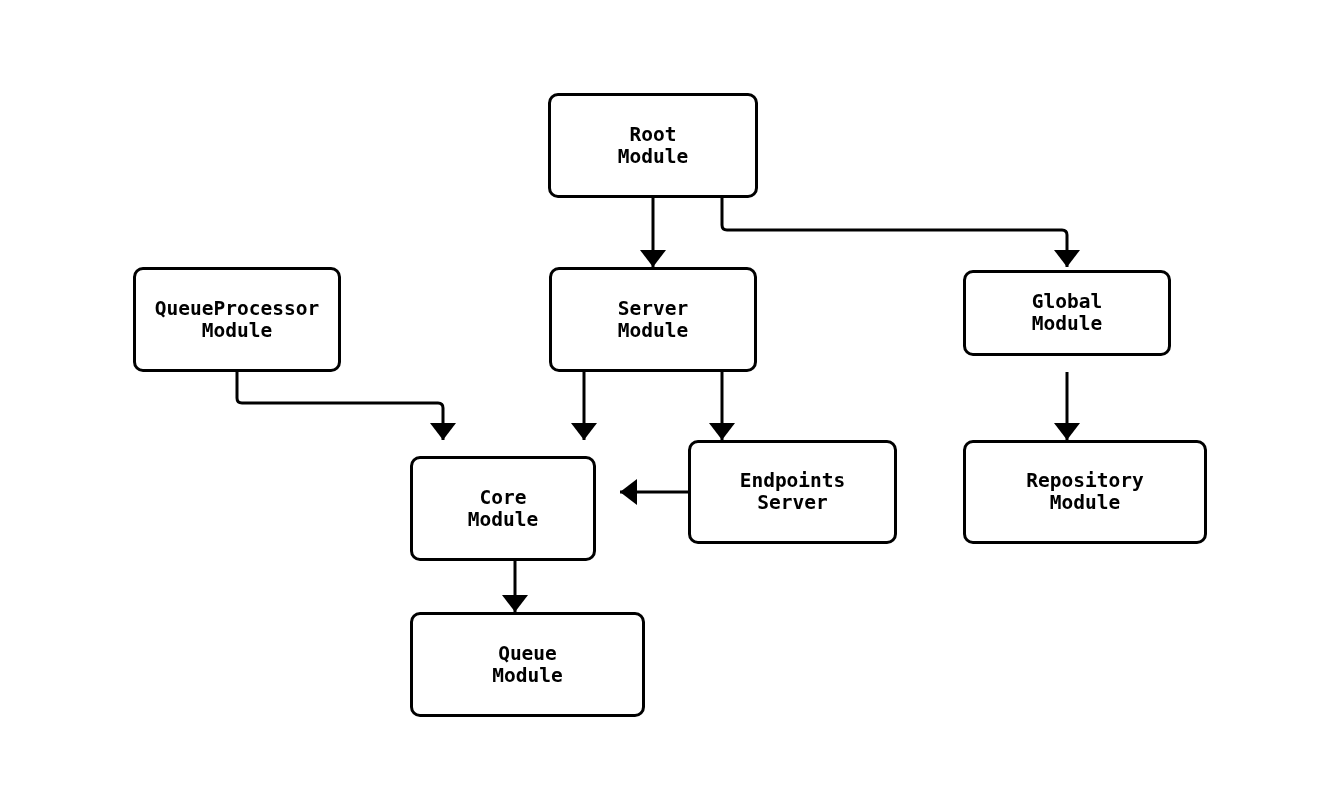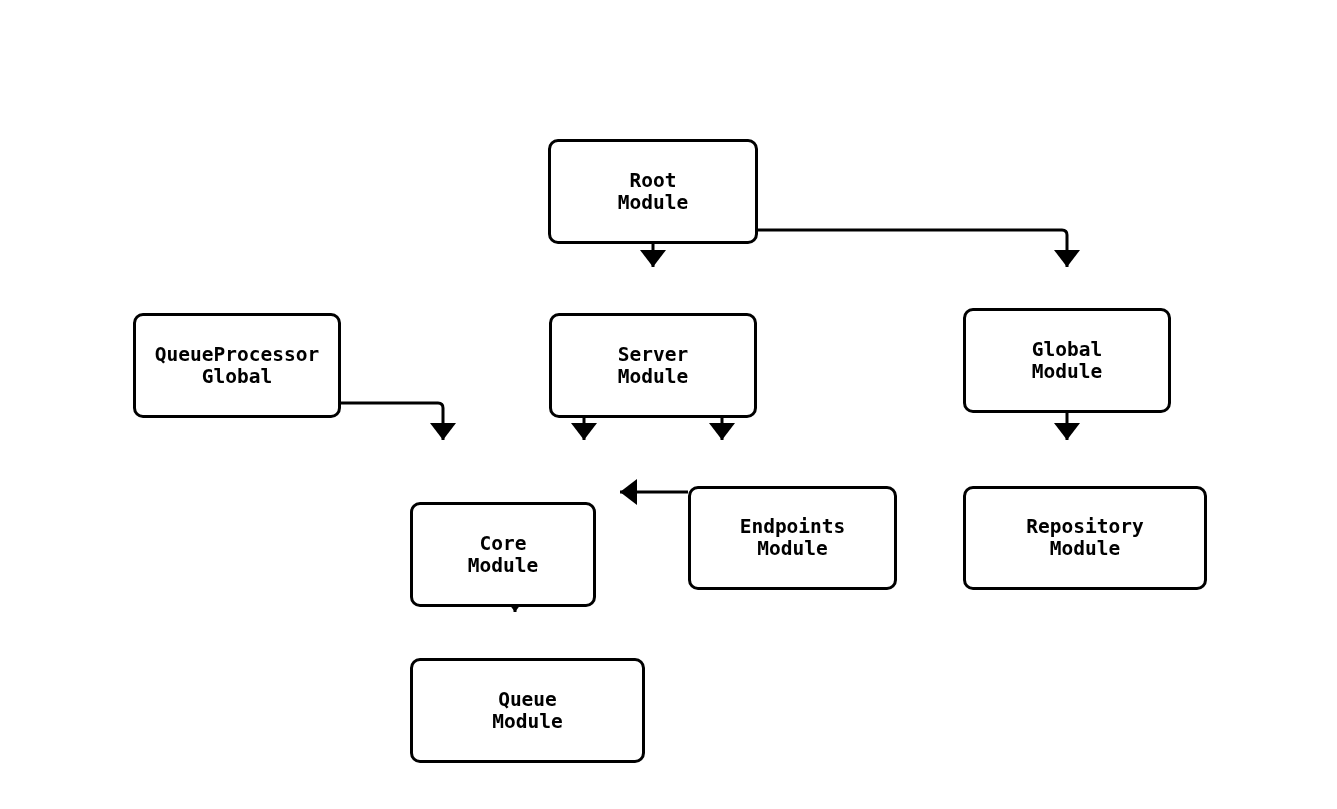--- a/index.html
+++ b/index.html
@@ -33,21 +33,20 @@
   }
   .node{
     position:absolute;
     box-sizing:border-box;
     background:var(--fill);
     border:3px solid var(--stroke);
     border-radius:10px;
     display:flex;
     align-items:center;
     justify-content:center;
-    margin-top:46px;
   }
   .node-label{
     white-space:pre-line;
     text-align:center;
     font-weight:bold;
     font-size:19.5px;
     line-height:22px;
     color:var(--text);
   }
 </style>
@@ -73,41 +72,41 @@
     <path d="M515,545 L515,612" marker-end="url(#arrow)"></path>
   </svg>
 
   <div class="node" style="left:548px;top:93px;width:210px;height:105px">
     <span class="node-label">Root
 Module</span>
   </div>
 
   <div class="node" style="left:133px;top:267px;width:208px;height:105px">
     <span class="node-label">QueueProcessor
-Global</span>
+Module</span>
   </div>
 
   <div class="node" style="left:549px;top:267px;width:208px;height:105px">
     <span class="node-label">Server
 Module</span>
   </div>
 
-  <div class="node" style="left:963px;top:262px;width:208px;height:105px">
+  <div class="node" style="left:963px;top:270px;width:208px;height:86px">
     <span class="node-label">Global
 Module</span>
   </div>
 
   <div class="node" style="left:410px;top:456px;width:186px;height:105px">
     <span class="node-label">Core
 Module</span>
   </div>
 
   <div class="node" style="left:688px;top:440px;width:209px;height:104px">
     <span class="node-label">Endpoints
-Module</span>
+Server</span>
   </div>
 
   <div class="node" style="left:963px;top:440px;width:244px;height:104px">
     <span class="node-label">Repository
 Module</span>
   </div>
 
   <div class="node" style="left:410px;top:612px;width:235px;height:105px">
     <span class="node-label">Queue
 Module</span>

